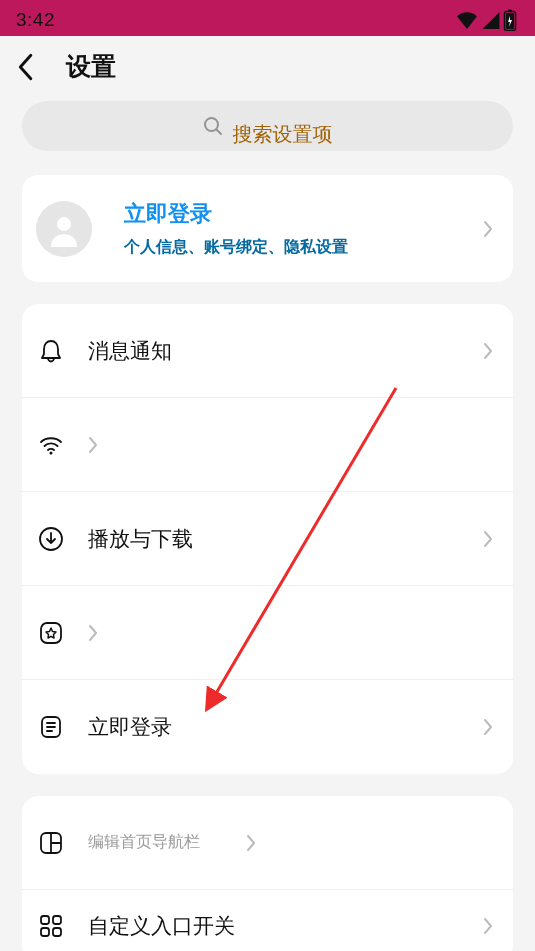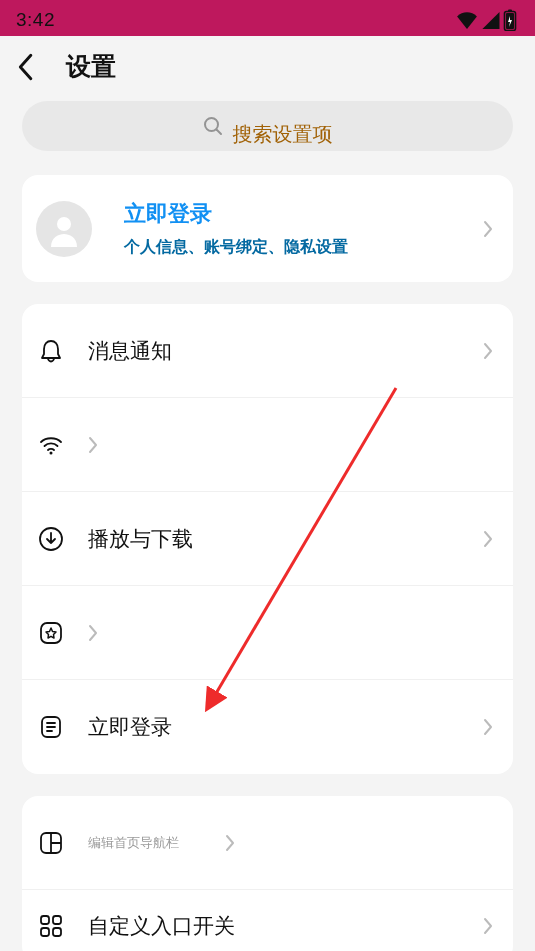--- a/index.html
+++ b/index.html
@@ -124,21 +124,21 @@
       justify-content: center;
       flex-shrink: 0;
     }
     .row-label {
       flex: 1;
       font-size: 21px;
       font-weight: 500;
       color: #111;
     }
     .row-sub {
-      font-size: 13px;
+      font-size: 16px;
       color: #9a9a9a;
       margin-right: 24px;
     }
     .chevron {
       flex-shrink: 0;
     }
     .arrow-annotation {
       position: absolute;
       pointer-events: none;
       left: 0;

